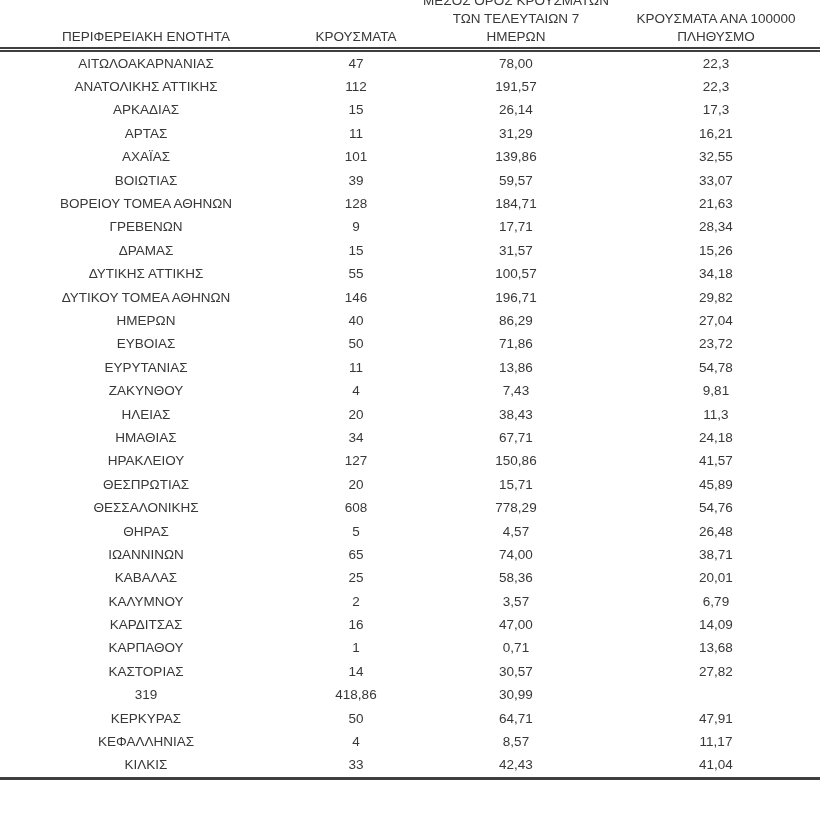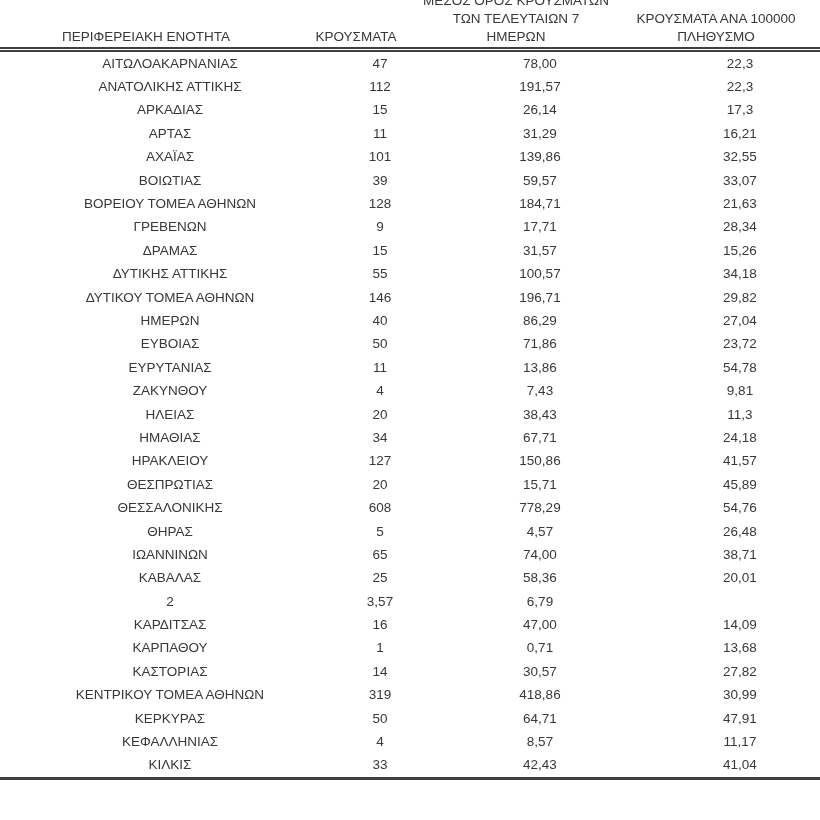--- a/index.html
+++ b/index.html
@@ -38,21 +38,20 @@
     white-space: nowrap;
   }
   .tbody {
     border-bottom: 3px solid #3f3f3f;
   }
   .trow {
     display: grid;
     grid-template-columns: 292px 128px 192px 208px;
     height: 23.4px;
     align-items: center;
-    padding-left: 24px;
   }
   .td {
     text-align: center;
     font-size: 13.5px;
     line-height: 14px;
     white-space: nowrap;
   }
 </style>
 </head>
 <body>
@@ -235,20 +234,21 @@
       </div>
 
       <div class="trow">
         <div class="td">ΚΑΒΑΛΑΣ</div>
         <div class="td">25</div>
         <div class="td">58,36</div>
         <div class="td">20,01</div>
       </div>
 
       <div class="trow">
+        <div class="td">ΚΑΛΥΜΝΟΥ</div>
         <div class="td">2</div>
         <div class="td">3,57</div>
         <div class="td">6,79</div>
       </div>
 
       <div class="trow">
         <div class="td">ΚΑΡΔΙΤΣΑΣ</div>
         <div class="td">16</div>
         <div class="td">47,00</div>
         <div class="td">14,09</div>
@@ -262,21 +262,20 @@
       </div>
 
       <div class="trow">
         <div class="td">ΚΑΣΤΟΡΙΑΣ</div>
         <div class="td">14</div>
         <div class="td">30,57</div>
         <div class="td">27,82</div>
       </div>
 
       <div class="trow">
-        <div class="td">ΚΕΝΤΡΙΚΟΥ ΤΟΜΕΑ ΑΘΗΝΩΝ</div>
         <div class="td">319</div>
         <div class="td">418,86</div>
         <div class="td">30,99</div>
       </div>
 
       <div class="trow">
         <div class="td">ΚΕΡΚΥΡΑΣ</div>
         <div class="td">50</div>
         <div class="td">64,71</div>
         <div class="td">47,91</div>

